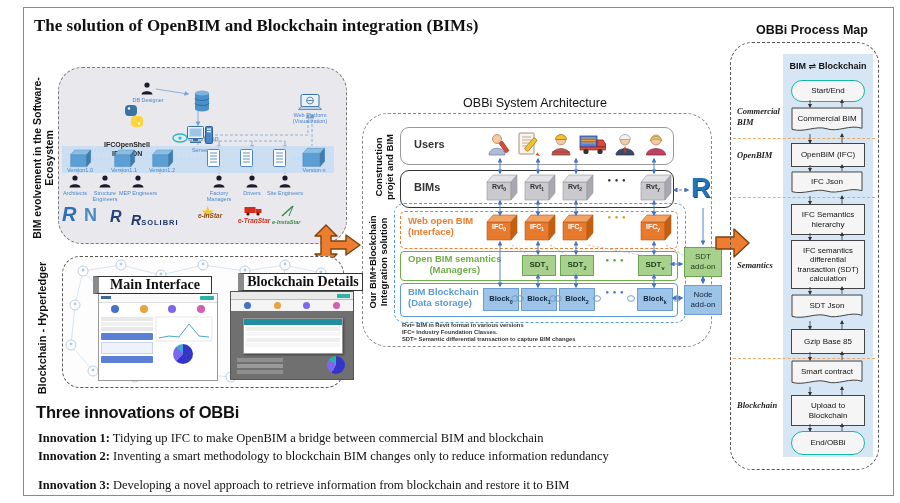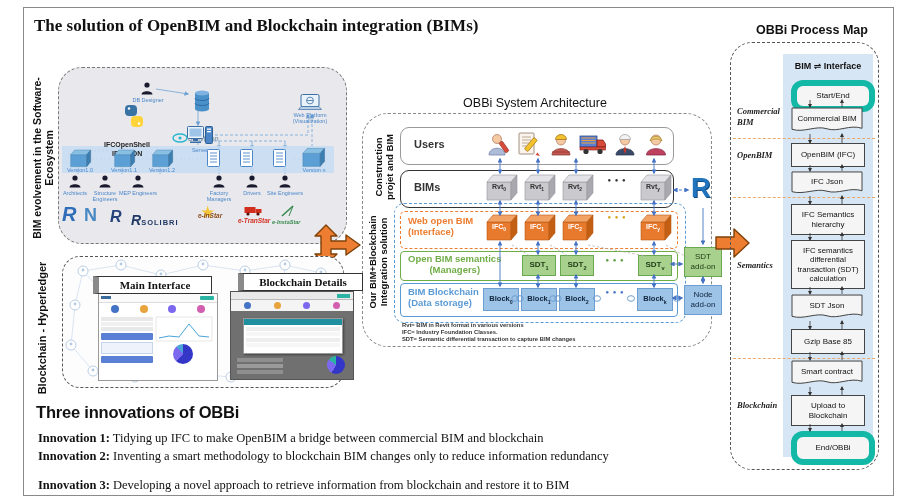--- a/index.html
+++ b/index.html
@@ -18,38 +18,38 @@
   .co-f{fill:#e87a2e;stroke:#b85a14;stroke-width:.6}.co-t{fill:#f2a264;stroke:#b85a14;stroke-width:.6}.co-s{fill:#c25f12;stroke:#b85a14;stroke-width:.6}
   .cb-f{fill:#5b9fd4;stroke:#3d7eb0;stroke-width:.6}.cb-t{fill:#8abfe4;stroke:#3d7eb0;stroke-width:.6}.cb-s{fill:#3d7eb0;stroke:#33688f;stroke-width:.6}
   sub{font-size:70%;}
   .rowlab{font-weight:bold;font-size:9.5px;line-height:1.2;}
   .legend{font-size:5.8px;font-weight:600;color:#333;line-height:1.25;}
   .tinylab{font-size:5.5px;color:#4a86c8;text-align:center;line-height:1.1;}
   
   .step{position:absolute;left:791px;width:72px;display:flex;align-items:center;justify-content:center;
         text-align:center;font-size:8px;line-height:1.2;color:#111;}
   .step.rect{background:#f5f5f5;border:1px solid #444;}
-  .step.stadium{background:#f5f5f5;border:6px solid #14b8a6;border-radius:12px;}
+  .step.stadium{background:#f5f5f5;border:1px solid #14b8a6;border-radius:12px;}
   .step.doc{background:transparent;border:none;}
   .step.doc > svg{position:absolute;left:0;top:0;width:100%;height:100%;}
   .step.doc .lbl{position:relative;margin-top:-4px;}
   .pm-sec{position:absolute;font-family:"Liberation Serif","DejaVu Serif",serif;font-style:italic;
         font-weight:bold;font-size:8.5px;color:#222;line-height:1.25;}
   .pm-sep{position:absolute;left:733px;width:142px;border-top:1px dashed #eda96a;height:0;}
   .addon{position:absolute;width:36px;text-align:center;font-size:8px;line-height:1.25;
         display:flex;flex-direction:column;justify-content:center;}
   .sdtbox{position:absolute;background:#a9d18e;border:1px solid #6aa84f;display:flex;align-items:center;
         justify-content:center;font-size:8px;font-weight:bold;color:#1d3a14;}
   .blockbox{position:absolute;background:#9dc3e6;border:1px solid #6d9ed1;display:flex;align-items:center;
         justify-content:center;font-size:7.5px;font-weight:bold;color:#10243e;}
   .dots{position:absolute;font-size:6px;letter-spacing:1px;font-weight:bold;}
   .shot{position:absolute;border:1px solid #999;background:#fff;}
   .shotlabel{position:absolute;background:#fff;border:1px solid #333;border-left:6px solid #8a8a8a;
         display:flex;align-items:center;justify-content:center;font-family:"Liberation Serif",serif;
-        font-weight:bold;font-size:11px;color:#111;z-index:5;}
+        font-weight:bold;font-size:14px;color:#111;z-index:5;}
   .inno{position:absolute;left:38px;font-family:"Liberation Serif","DejaVu Serif",serif;font-size:12.5px;color:#111;}
   .inno b{font-weight:bold;}
 </style>
 </head>
 <body>
 
 <div id="page">
 
   <div class="ab" style="left:23px;top:7px;width:869px;height:487px;border:1px solid #8a8a8a;"></div>
 
@@ -597,21 +597,21 @@
     </g>
   </svg>
 
   <svg class="ab" style="left:714px;top:226px;" width="38" height="34" viewBox="0 0 38 34">
     <path d="M2,11 H20 V3 L35,17 L20,31 V23 H2 Z" fill="#ed7d31" stroke="#7d4108" stroke-width="1.4" stroke-linejoin="round"></path>
   </svg>
 
   <div class="ab" style="left:742px;top:23px;width:140px;text-align:center;font-size:12.5px;font-weight:bold;color:#111;">OBBi Process Map</div>
   <div class="ab" style="left:730px;top:42px;width:147px;height:426px;border:1.3px dashed #555;border-radius:22px;"></div>
   <div class="ab" style="left:783px;top:54px;width:90px;height:403px;background:#d7e6f4;"></div>
-  <div class="ab" style="left:783px;top:61px;width:90px;text-align:center;font-size:9px;font-weight:bold;color:#111;">BIM ⇌ Interface</div>
+  <div class="ab" style="left:783px;top:61px;width:90px;text-align:center;font-size:9px;font-weight:bold;color:#111;">BIM ⇌ Blockchain</div>
 
   <div class="step stadium" style="top:80px;height:20px;">
     <span>Start/End</span>
   </div>
   <div class="step doc" style="top:107px;height:27px;">
     <svg viewBox="0 0 72 26" preserveAspectRatio="none">
         <path d="M1,1 H71 V20.5 C59,16.5 47,24.5 36,21 C25,17.5 13,25 1,21.5 Z" fill="#f5f5f5" stroke="#444" stroke-width="1" vector-effect="non-scaling-stroke"></path>
       </svg>
     <span class="lbl">Commercial BIM</span>
   </div>

